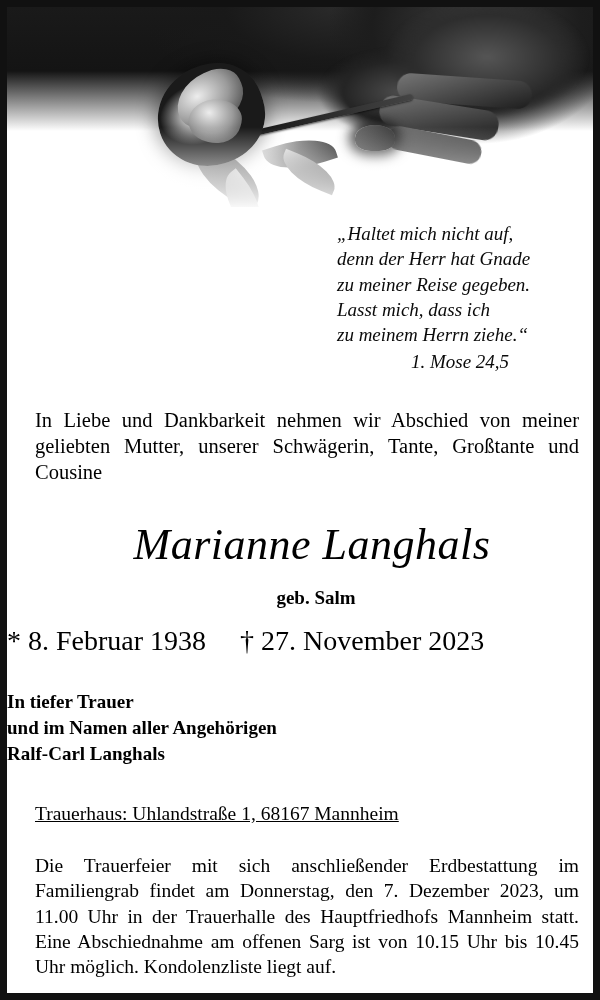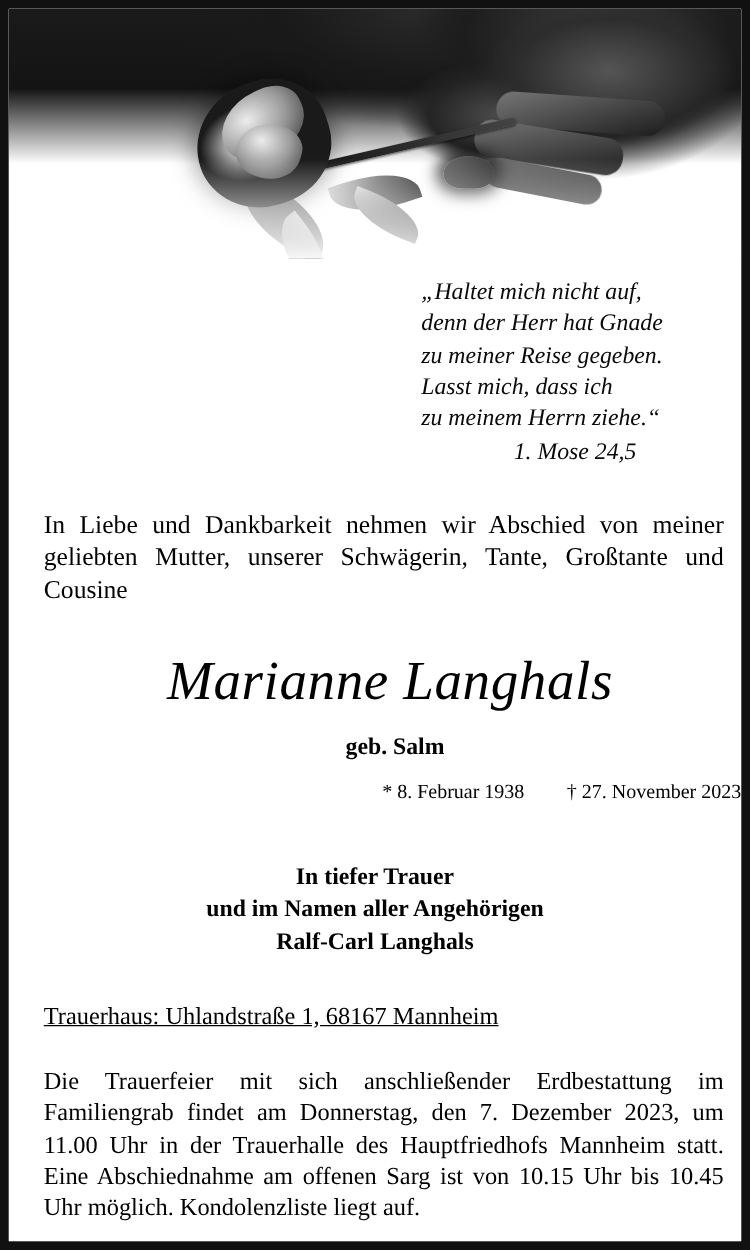--- a/index.html
+++ b/index.html
@@ -180,30 +180,30 @@
     width: 586px;
     text-align: center;
     font-size: 19px;
     font-weight: bold;
   }
   .dates {
     position: absolute;
     top: 618px;
     left: 0;
     width: 586px;
-    text-align: right;
-    font-size: 16px;
+    text-align: left;
+    font-size: 28px;
   }
   .dates .gap { display: inline-block; width: 34px; }
   .mourners {
     position: absolute;
     top: 682px;
     left: 0;
     width: 586px;
-    text-align: center;
+    text-align: left;
     font-size: 19px;
     font-weight: bold;
     line-height: 1.36;
   }
   .house {
     position: absolute;
     top: 796px;
     left: 28px;
     width: 544px;
     font-size: 19.5px;

